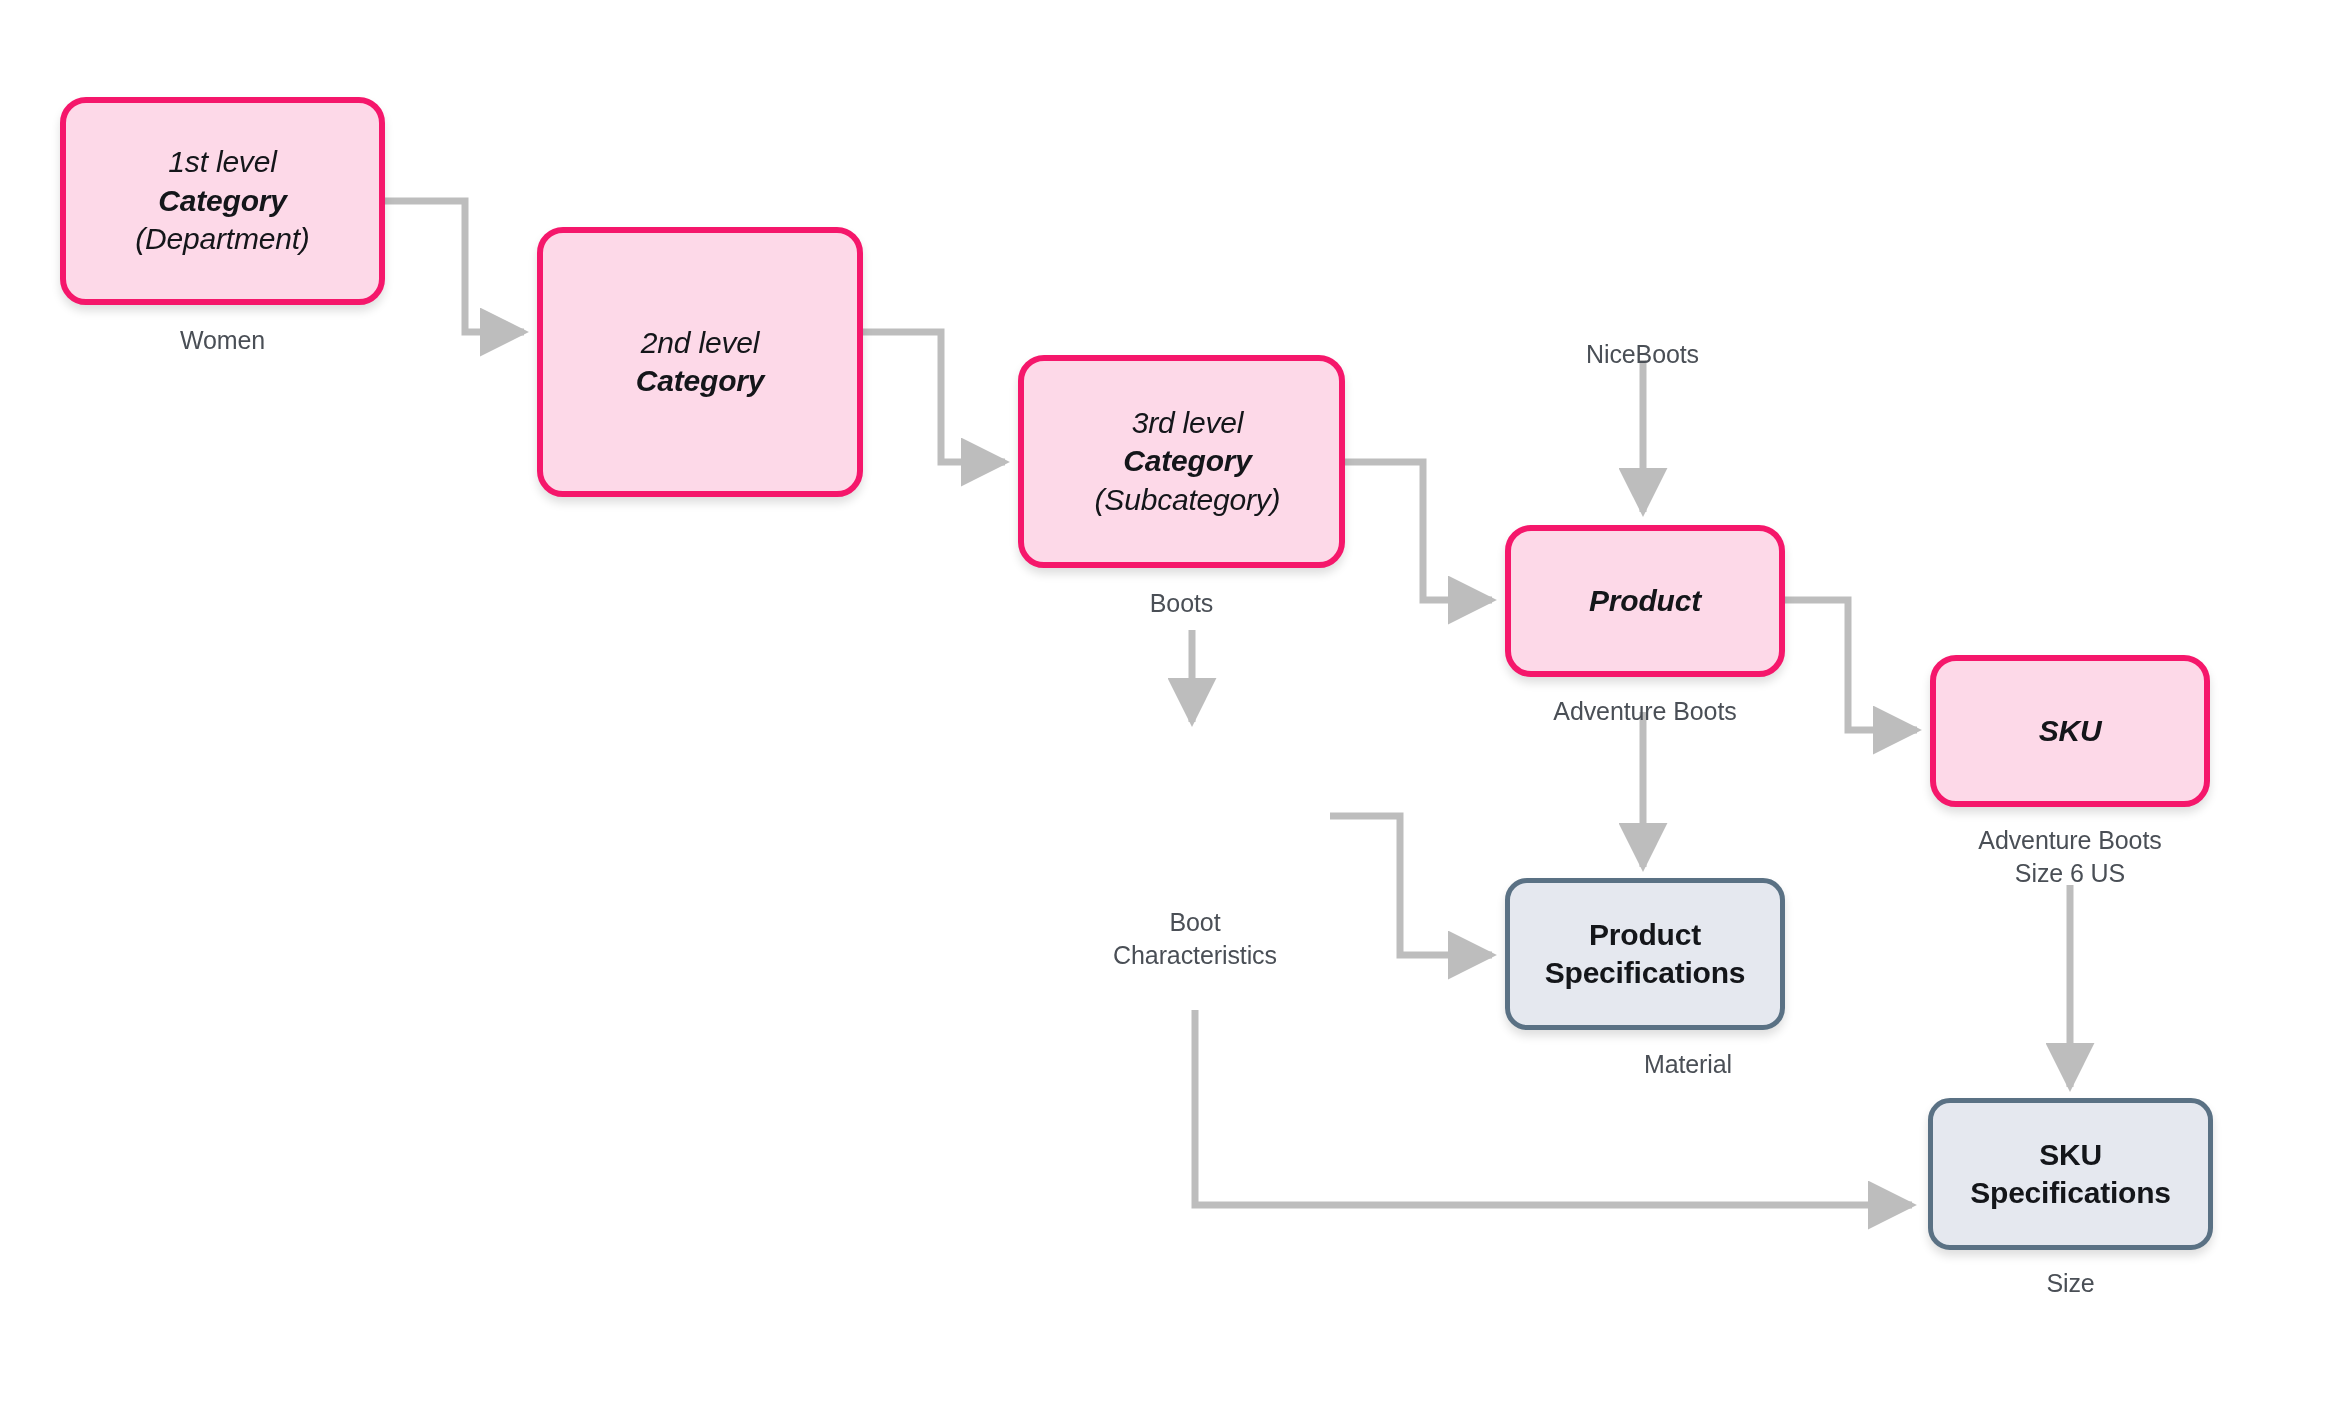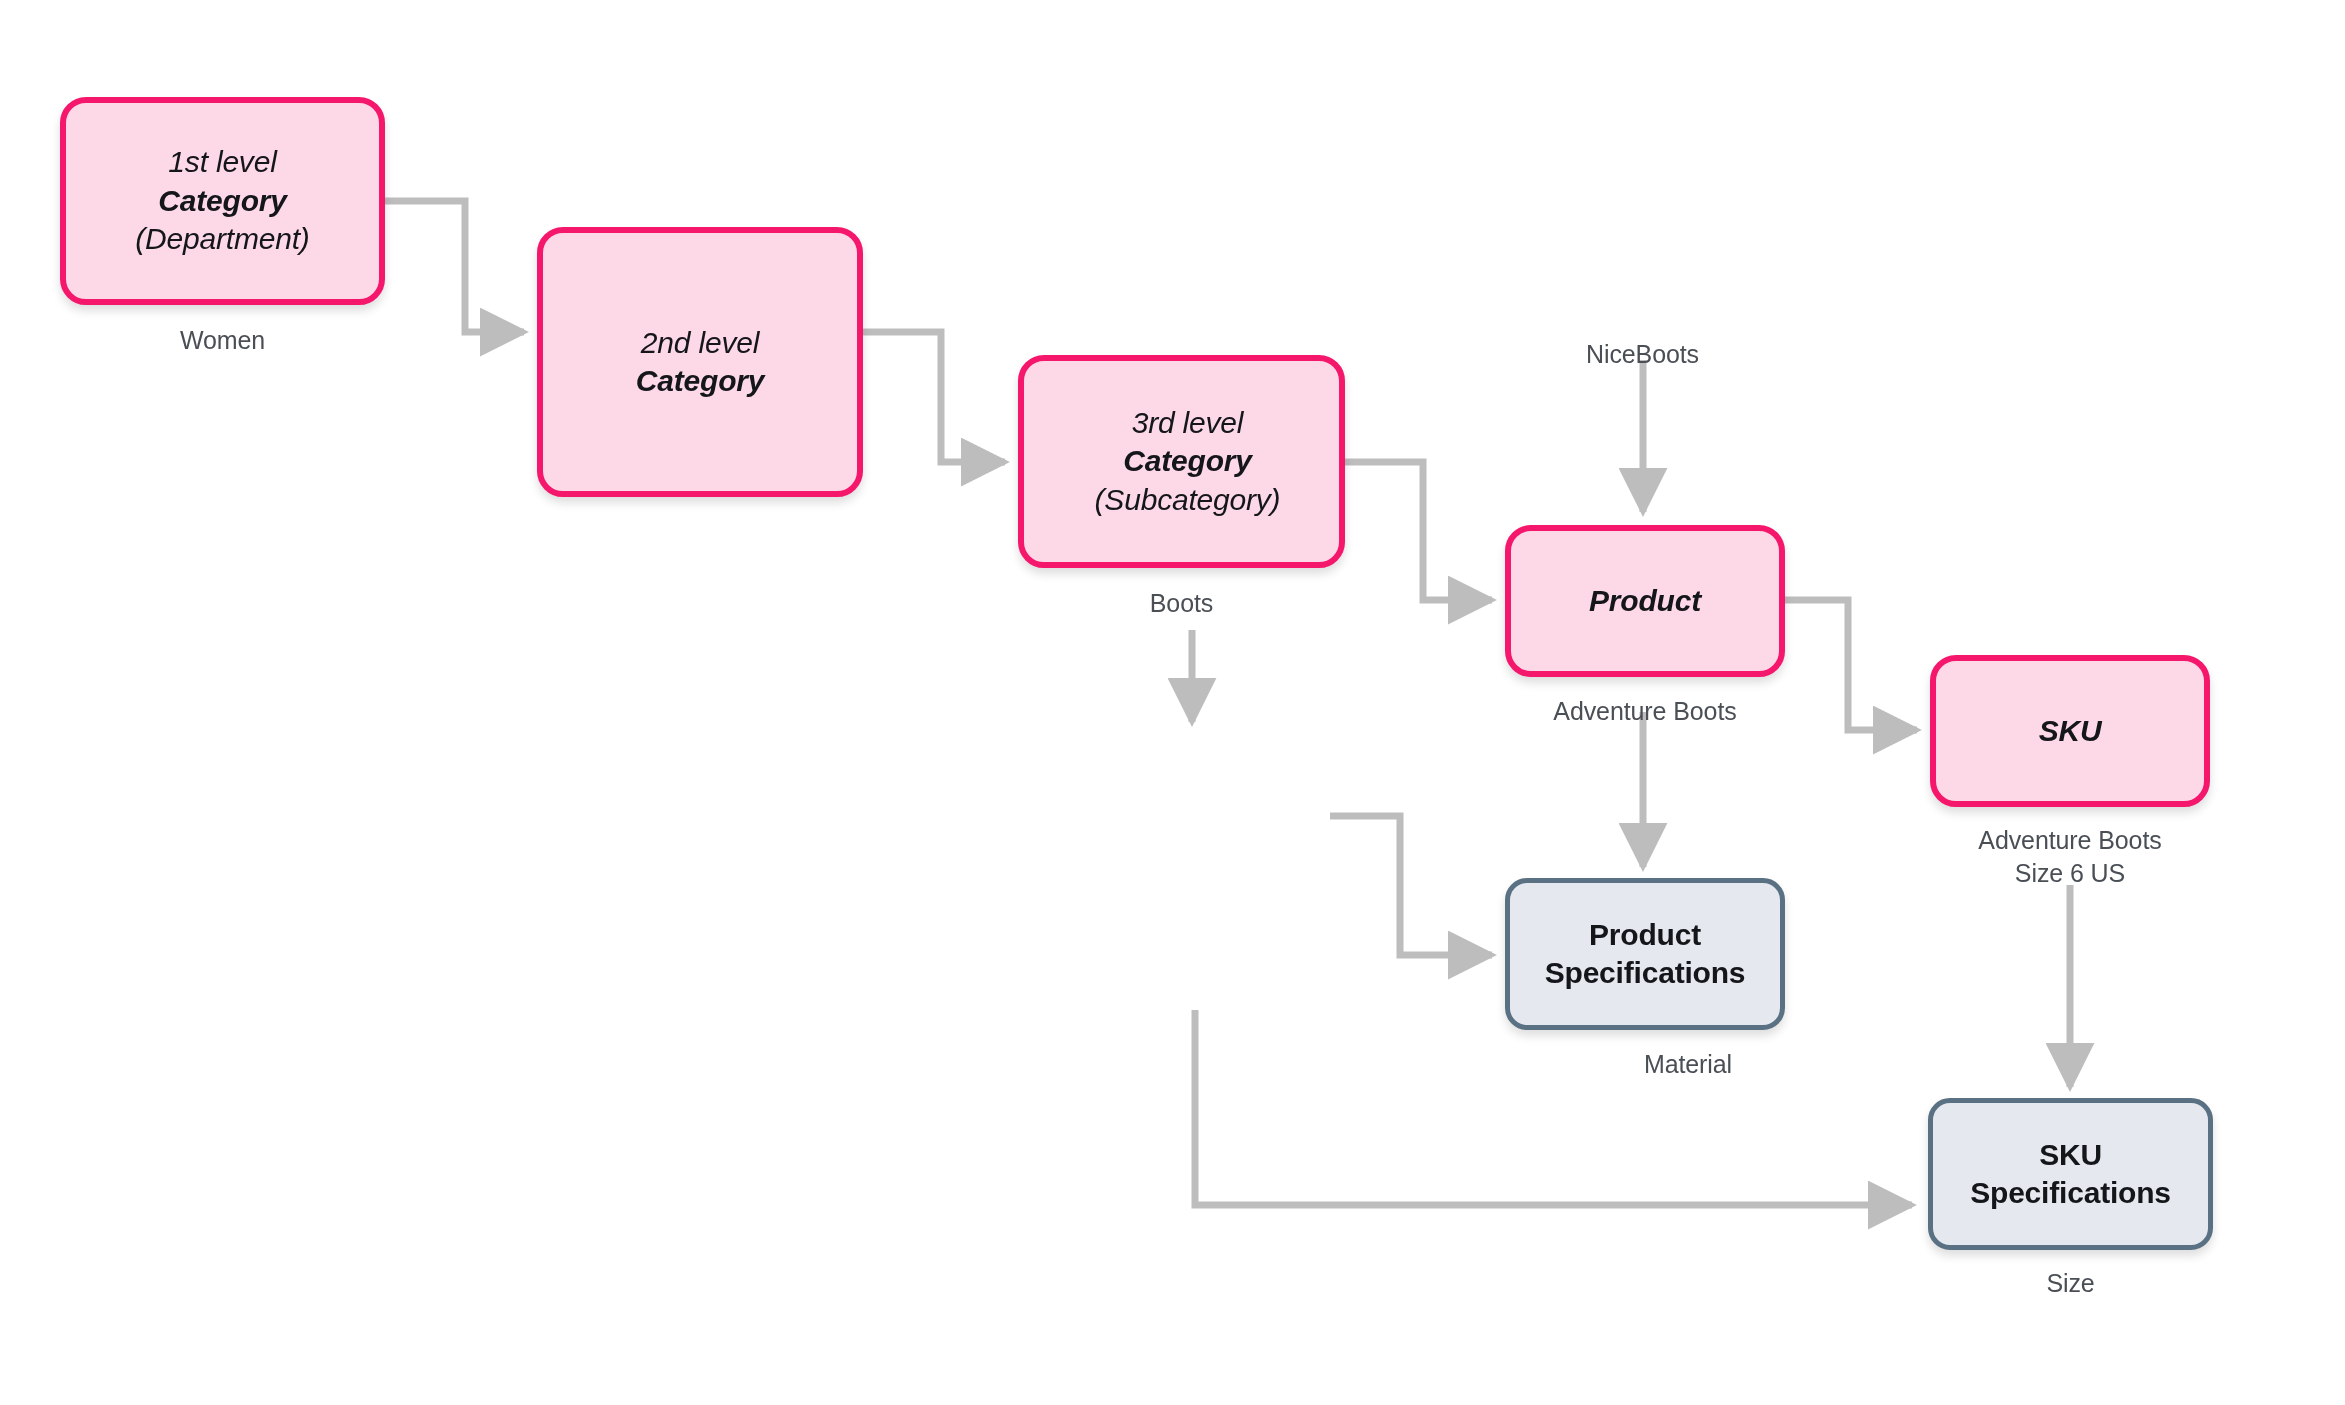--- a/index.html
+++ b/index.html
@@ -151,20 +151,24 @@
   </div>
 
   <div class="node pink" style="left:1930px; top:655px; width:280px; height:152px;">
     <span class="line bold">SKU</span>
   </div>
   <div class="caption" style="left:1900px; top:824px; width:340px;">
     <span>Adventure Boots</span><br>
     <span>Size 6 US</span>
   </div>
 
+  <div class="caption" style="left:1040px; top:906px; width:310px;">
+    <span>Boot</span><br>
+    <span>Characteristics</span>
+  </div>
 
   <div class="node slate" style="left:1505px; top:878px; width:280px; height:152px;">
     <span class="line bold">Product</span>
     <span class="line bold">Specifications</span>
   </div>
   <div class="caption" style="left:1528px; top:1048px; width:320px;">
     <span>Material</span>
   </div>
 
   <div class="node slate" style="left:1928px; top:1098px; width:285px; height:152px;">

